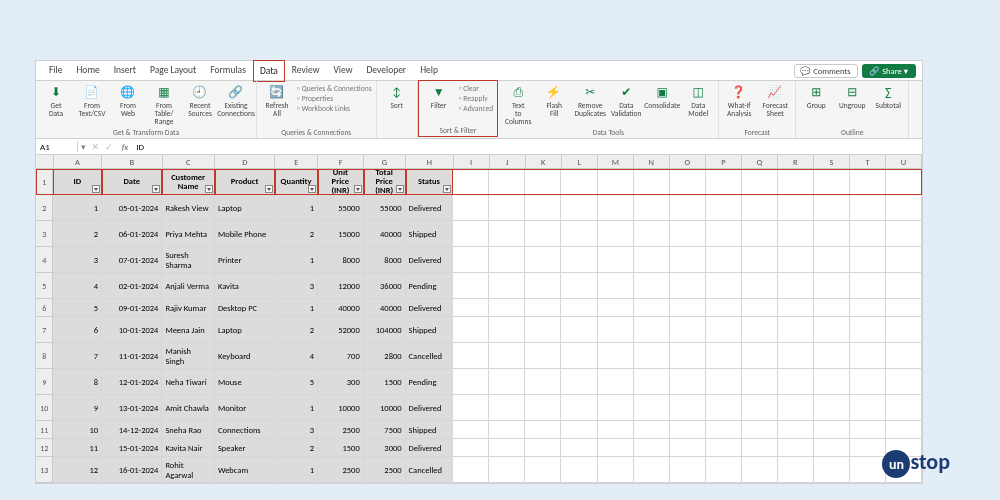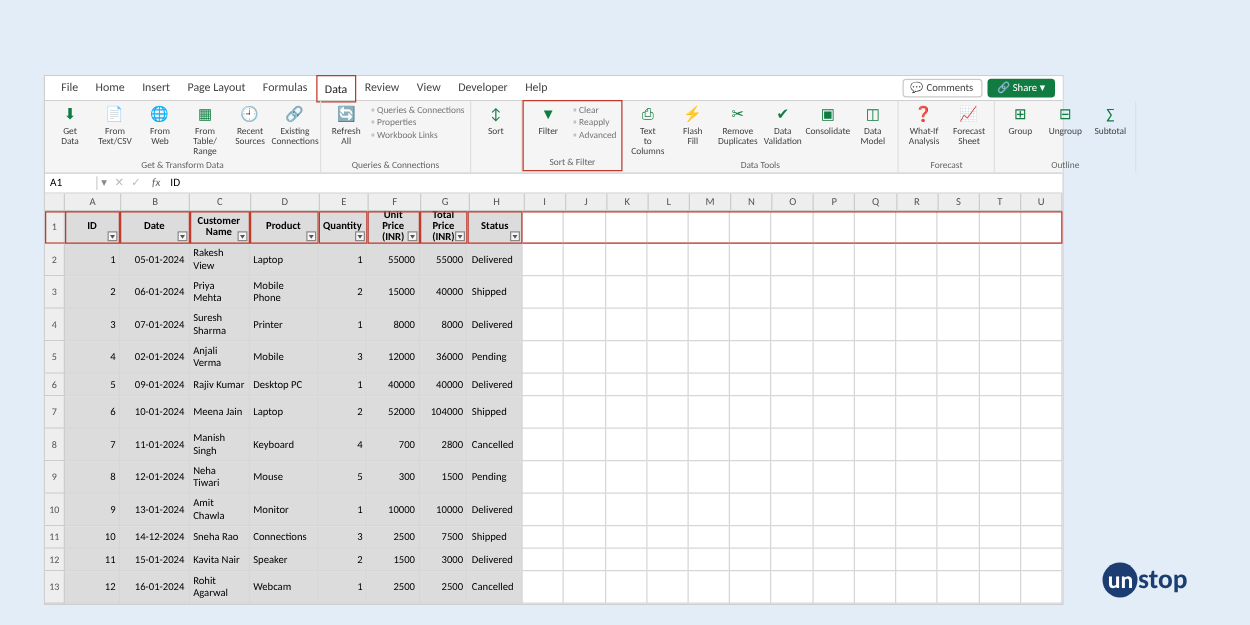--- a/index.html
+++ b/index.html
@@ -9,21 +9,21 @@
     width: 1000px;
     height: 500px;
     position: relative;
     overflow: hidden;
     font-size: 9px;
   }
   .app-window {
     position: absolute;
     left: 35px;
     top: 60px;
-    width: 816px;
+    width: 888px;
     background: #fff;
     border: 1px solid #cfcfcf;
   }
   
   .menubar {
     display: flex;
     align-items: center;
     height: 20px;
     border-bottom: 1px solid #d0d0d0;
     padding: 0 6px;
@@ -215,21 +215,21 @@
     font-size:22px;
     color:#1c3d72;
   }
   .unstop-logo .circle {
     display:inline-flex;
     width:28px;height:28px;
     border-radius:50%;
     background:#1c3d72;
     color:#fff;
     align-items:center;justify-content:center;
-    font-size:19px;
+    font-size:14px;
   }
 </style>
 </head>
 <body>
 
 <div class="app-window">
 
   <div class="menubar">
     <div class="menu-left" id="menu-left">
         <div class="menu-item">File</div>
@@ -453,21 +453,21 @@
         <div class="cell cOther"></div>
         <div class="cell cOther"></div>
         <div class="cell cOther"></div>
         <div class="cell cOther"></div>
       </div>
       <div class="row tall">
         <div class="row-h">5</div>
         <div class="cell sel cA right">4</div>
         <div class="cell sel cB right">02-01-2024</div>
         <div class="cell sel cC ">Anjali Verma</div>
-        <div class="cell sel cD ">Mobile</div>
+        <div class="cell sel cD ">Kavita</div>
         <div class="cell sel cE right">3</div>
         <div class="cell sel cF right">12000</div>
         <div class="cell sel cG right">36000</div>
         <div class="cell sel cH ">Pending</div>
         <div class="cell cOther"></div>
         <div class="cell cOther"></div>
         <div class="cell cOther"></div>
         <div class="cell cOther"></div>
         <div class="cell cOther"></div>
         <div class="cell cOther"></div>

